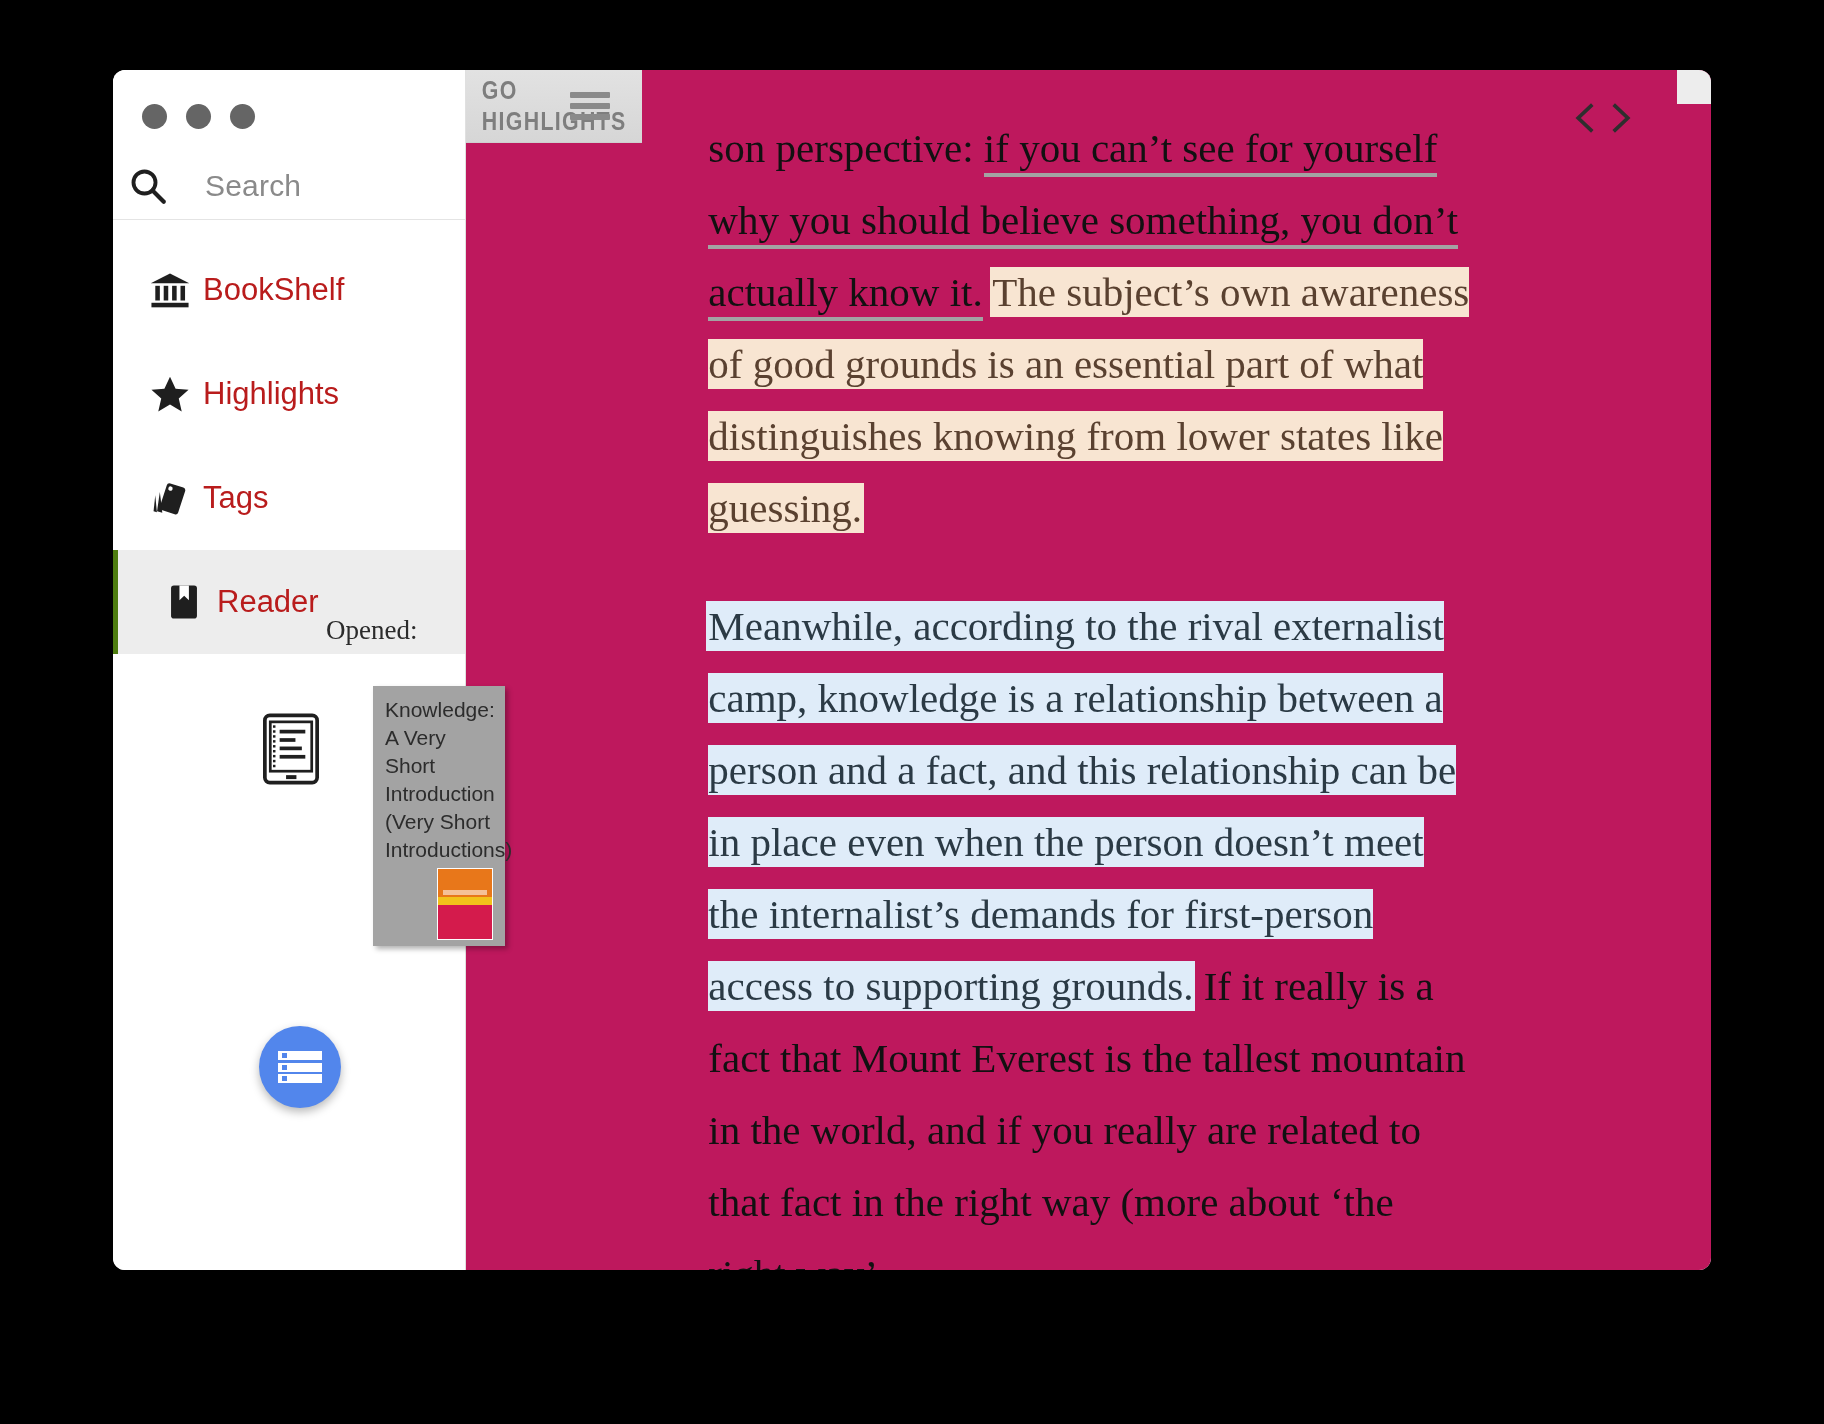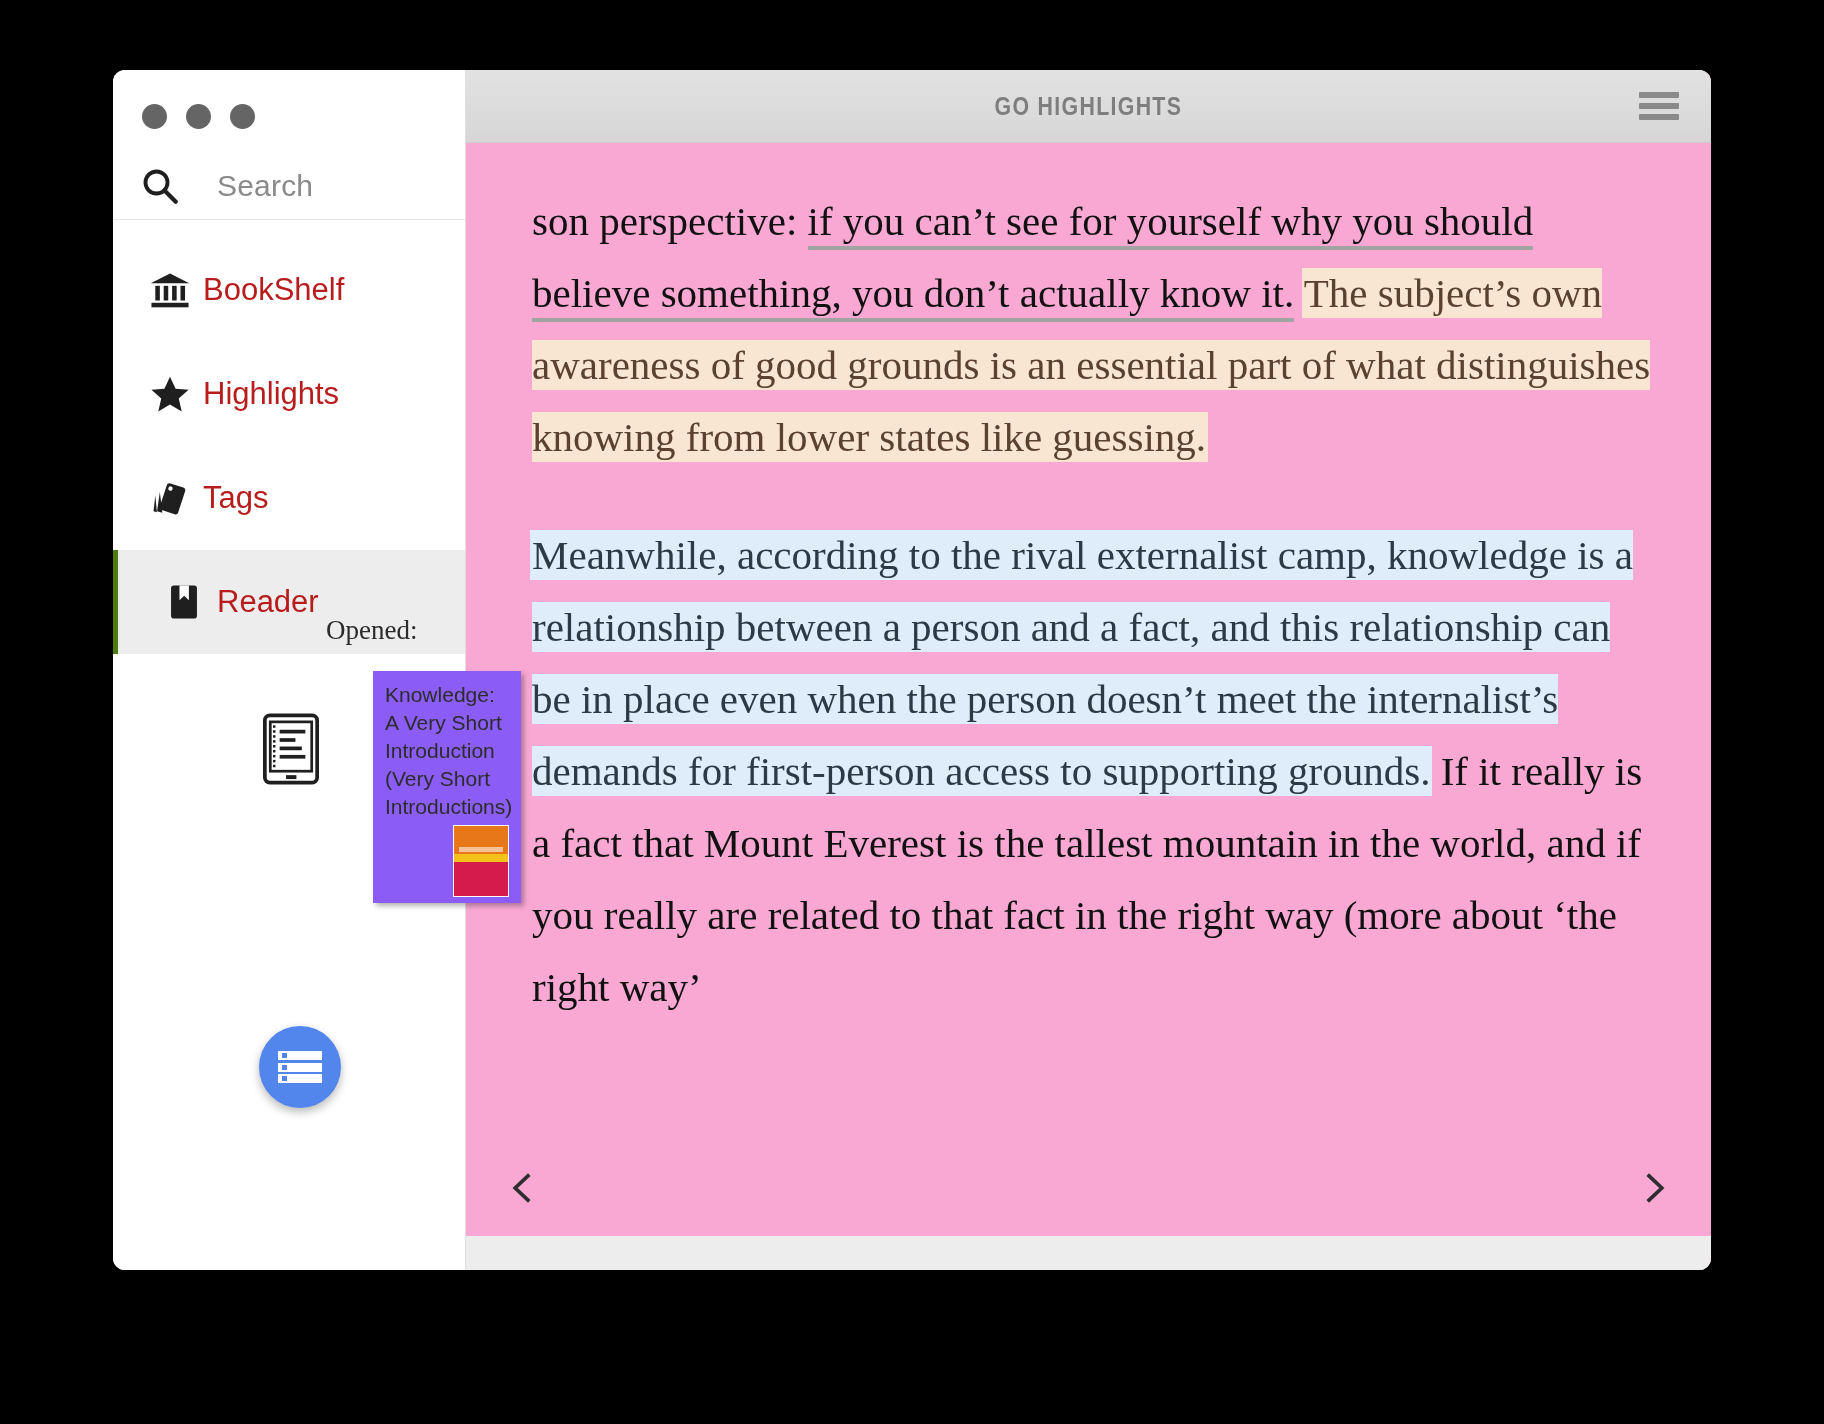--- a/index.html
+++ b/index.html
@@ -36,21 +36,21 @@
     gap:19px;
     padding:34px 0 0 29px;
   }
   .dot{width:25px;height:25px;border-radius:50%;background:#656565;}
 
   .search-row{
     display:flex;
     align-items:center;
     height:66px;
     margin:24px 0 0 0;
-    padding:0 14px 0 26px;
+    padding:0 14px 0 14px;
     border-bottom:1px solid #e4e4e4;
   }
   .search-ico{width:42px;height:42px;flex:0 0 42px;display:block;}
   .search-text{
     font-size:30px;
     color:#8a8a8a;
     margin-left:36px;
     letter-spacing:.2px;
   }
 
@@ -90,23 +90,23 @@
 
   
   .book-area{position:relative;height:230px;}
   .book-tile{
     position:absolute;
     left:148px; top:58px;
     width:60px;height:74px;
   }
   .tooltip{
     position:absolute;
-    left:260px; top:17px;
-    width:148px;
-    background:#8b5cf6;
+    left:260px; top:32px;
+    width:132px;
+    background:#a3a3a3;
     box-shadow:3px 3px 5px rgba(0,0,0,.30);
     padding:10px 12px 6px 12px;
     box-sizing:border-box;
   }
   .tooltip .tt-text{
     font-size:21px;
     line-height:28px;
     color:#2c2c2c;
   }
   .tt-cover{
@@ -149,22 +149,22 @@
   .fab .bar:after{
     content:"";position:absolute;
     left:4px;top:2px;width:5px;height:5px;
     background:#5286ec;
   }
 
   
   #main{
     flex:1;
     display:flex;
-    flex-direction:column;
-    background:#f9a8d4;
+    flex-direction:row;
+    background:#be185d;
     min-width:0;
   }
   #titlebar{
     height:72px;
     flex:0 0 72px;
     background:linear-gradient(to bottom,#e2e2e2,#d6d6d6);
     display:flex;
     align-items:center;
     justify-content:center;
     position:relative;

